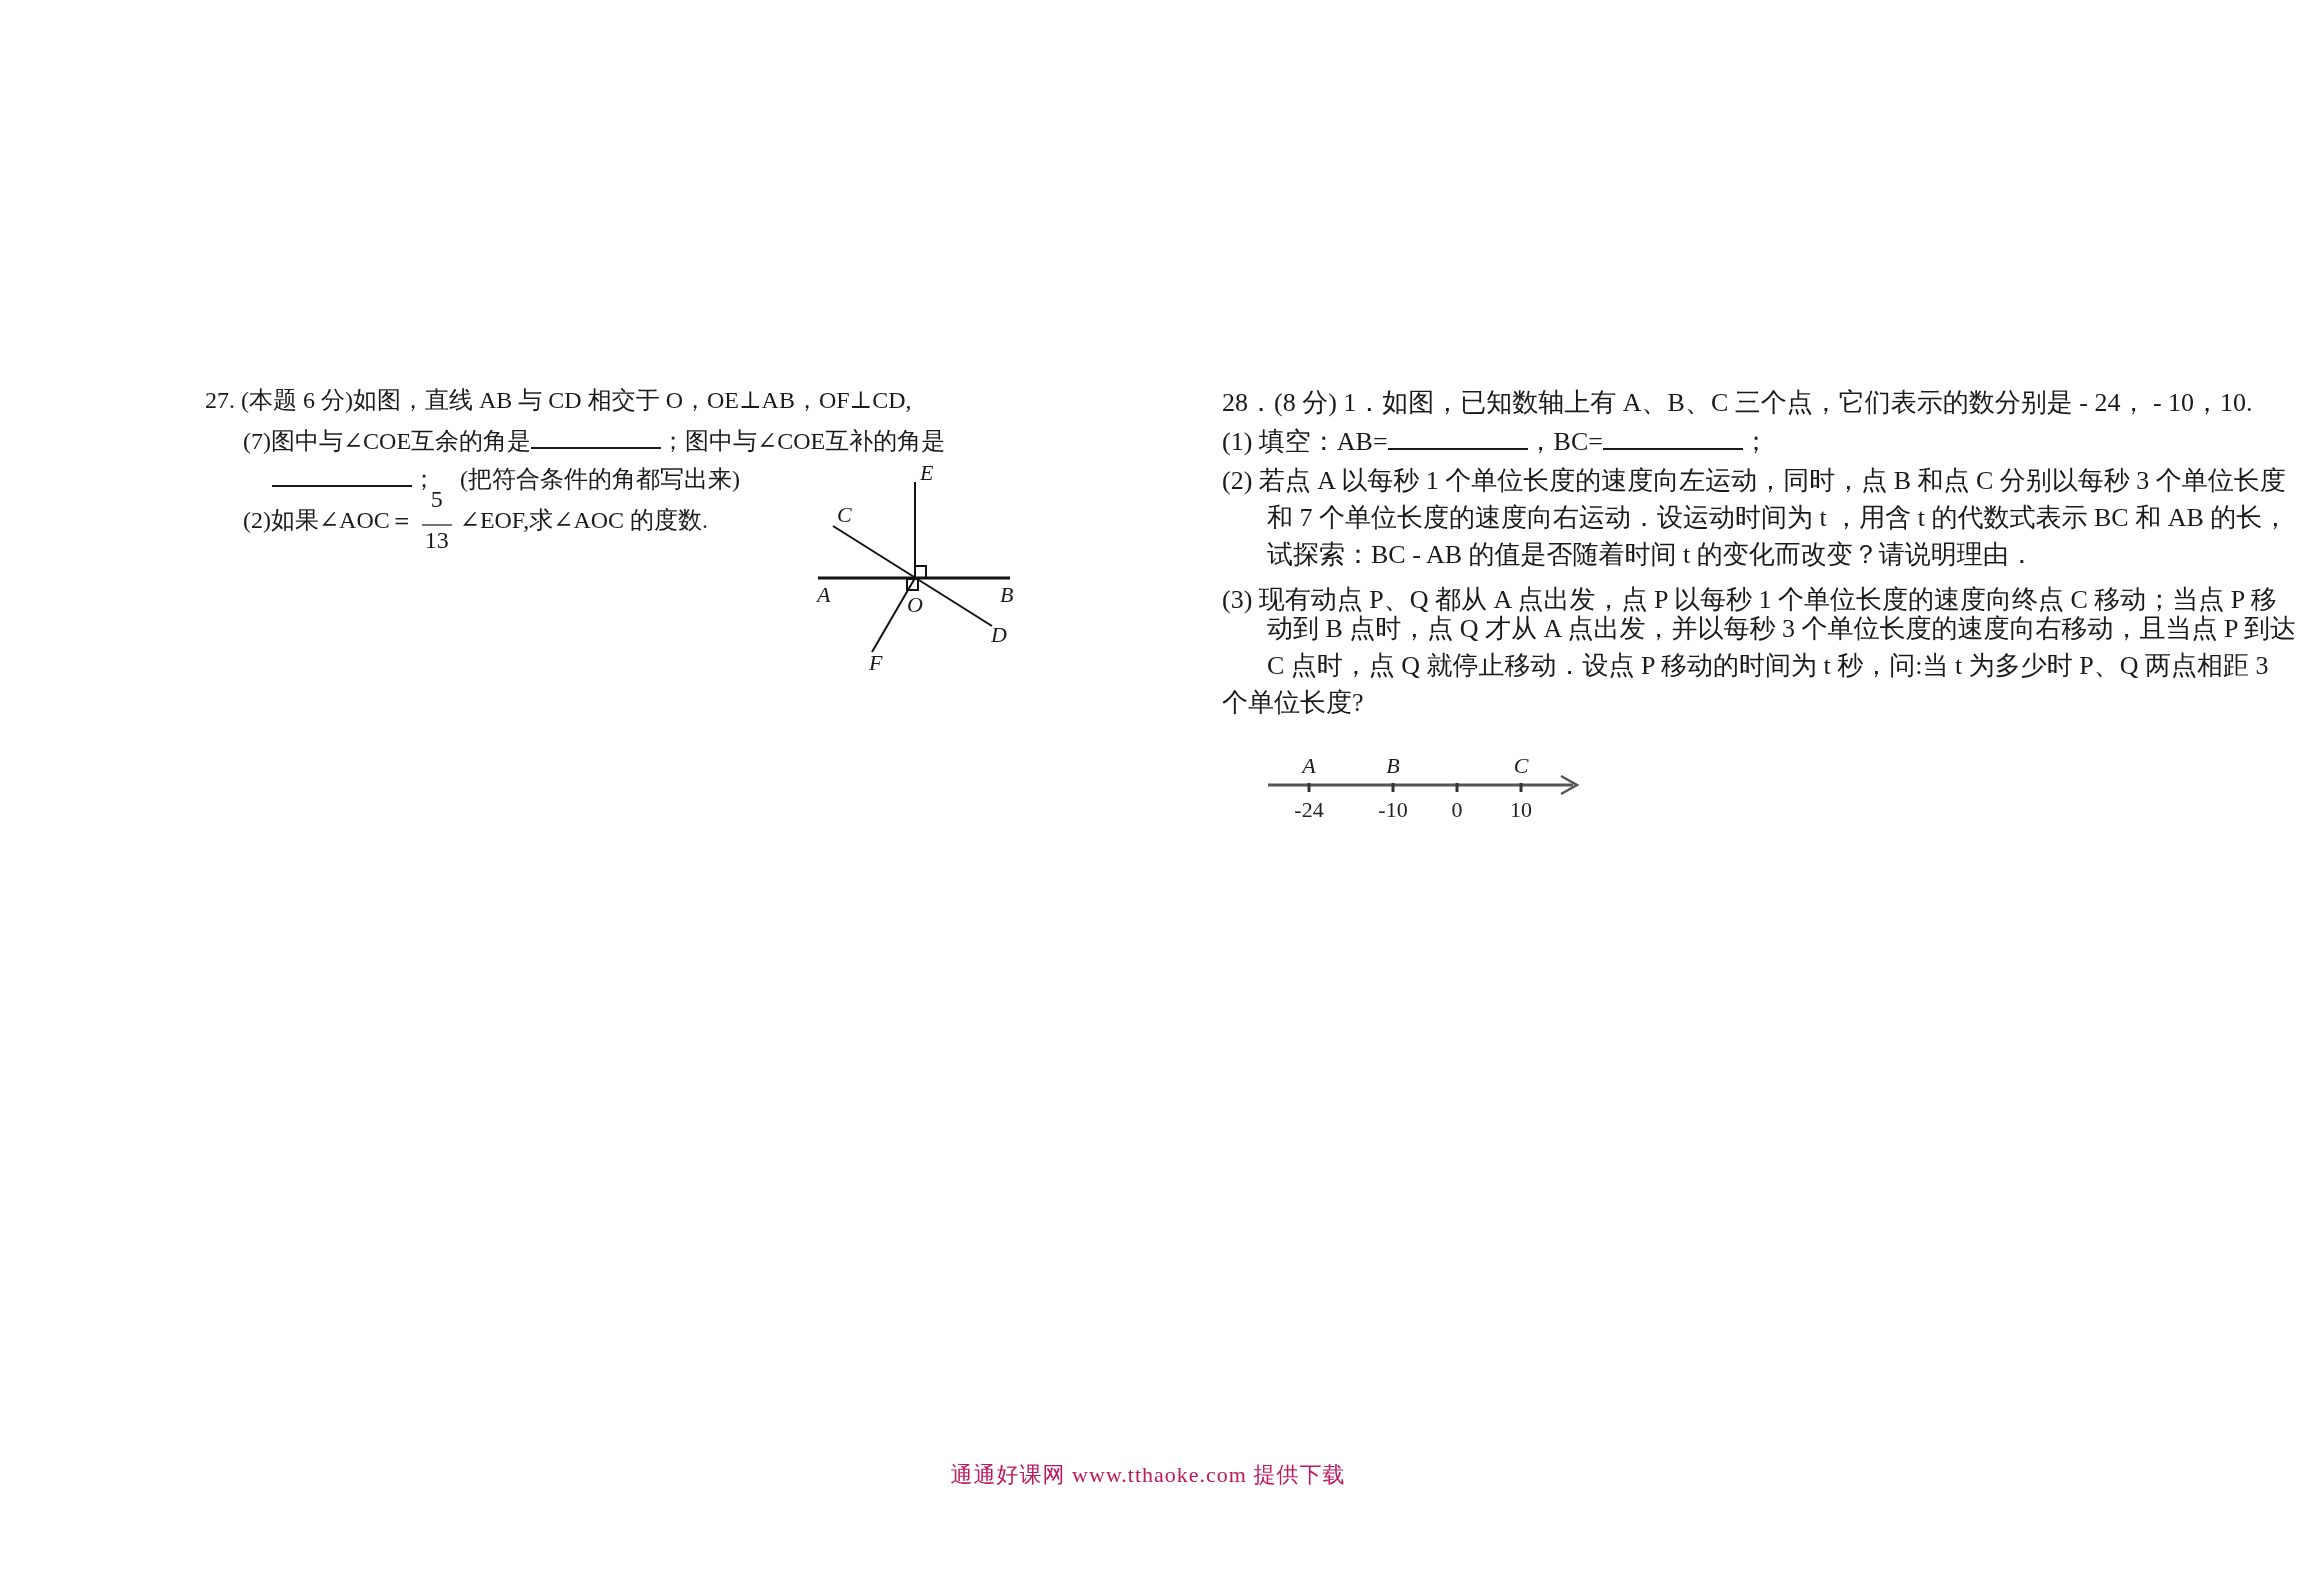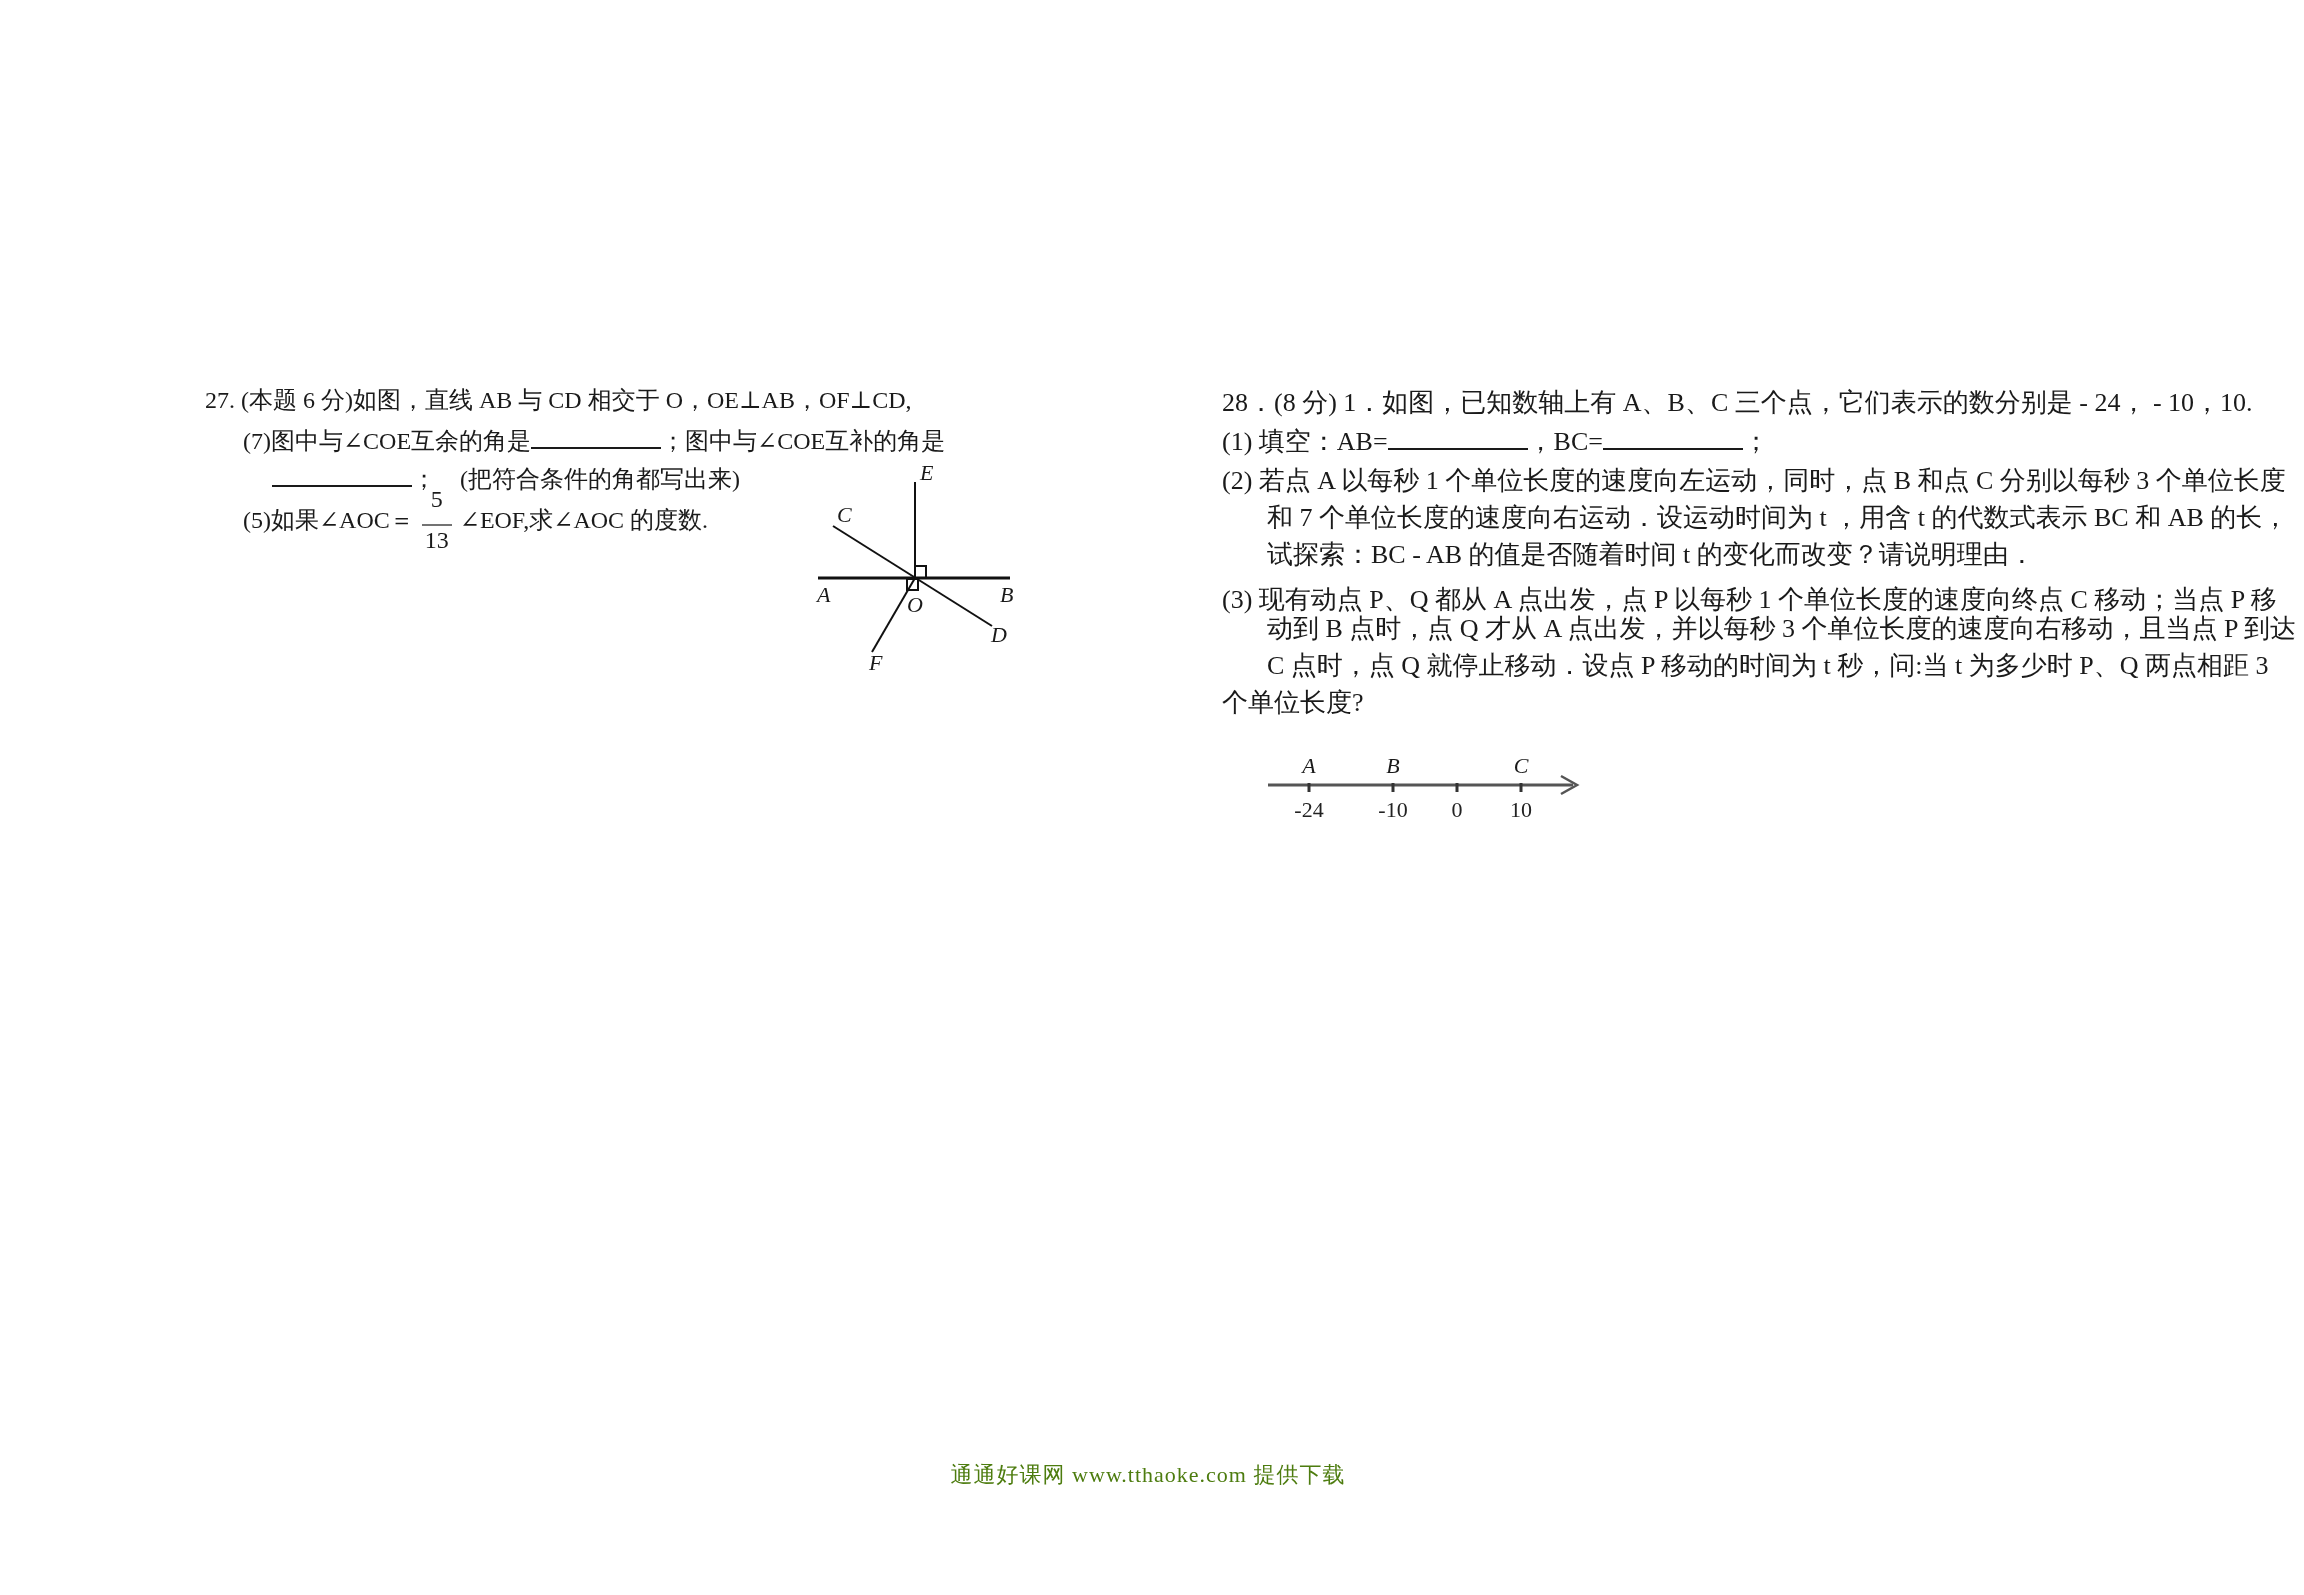--- a/index.html
+++ b/index.html
@@ -59,21 +59,21 @@
     font-size: 22px;
     fill: #222;
   }
   .footer {
     position: absolute;
     top: 1460px;
     left: 50%;
     transform: translateX(-51%);
     font-size: 22px;
     letter-spacing: 1px;
-    color: #4d7c0f;
+    color: #be185d;
     white-space: nowrap;
   }
 </style>
 </head>
 <body>
 
 <div class="page">
 
   <section class="p27">
 
@@ -81,21 +81,21 @@
 
     <div class="line" style="left:243px; top:425px">
       <span>(7)图中与∠COE互余的角是</span><span class="blank w130"></span><span>；图中与∠COE互补的角是</span>
     </div>
 
     <div class="line" style="left:272px; top:463px">
       <span class="blank w140"></span><span>；</span><span class="gap24"></span><span>(把符合条件的角都写出来)</span>
     </div>
 
     <div class="line frac-line" style="left:243px; top:486px">
-      <span>(5)如果∠AOC＝</span>
+      <span>(2)如果∠AOC＝</span>
       <span class="fraction">
         <span class="num">5</span>
         <span class="den">13</span>
       </span>
       <span>∠EOF,求∠AOC 的度数.</span>
     </div>
 
     <svg class="fig" style="left:795px; top:450px" width="240" height="235" viewBox="0 0 240 235">
 
       <line x1="23" y1="128" x2="215" y2="128" stroke="#111" stroke-width="3"></line>

